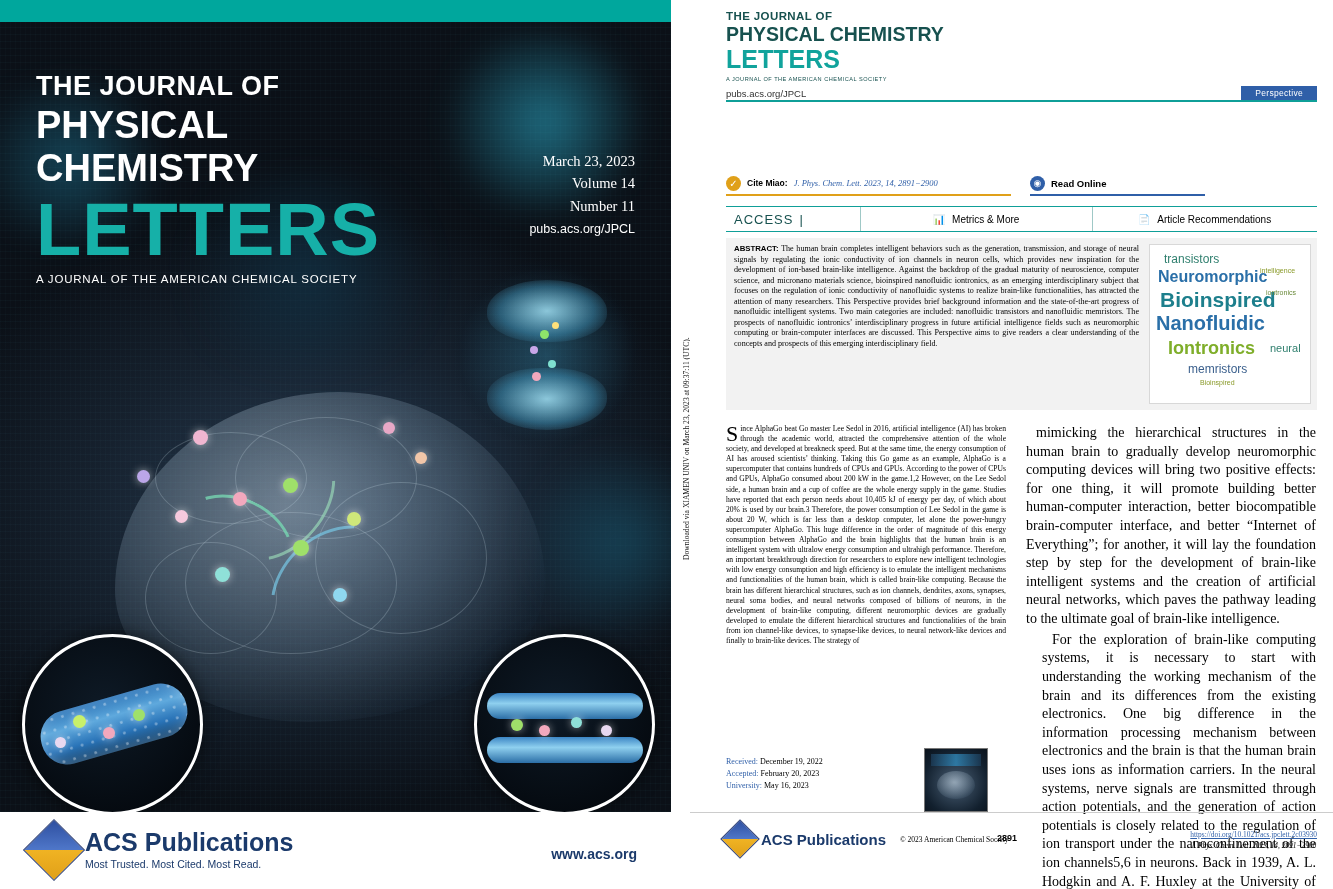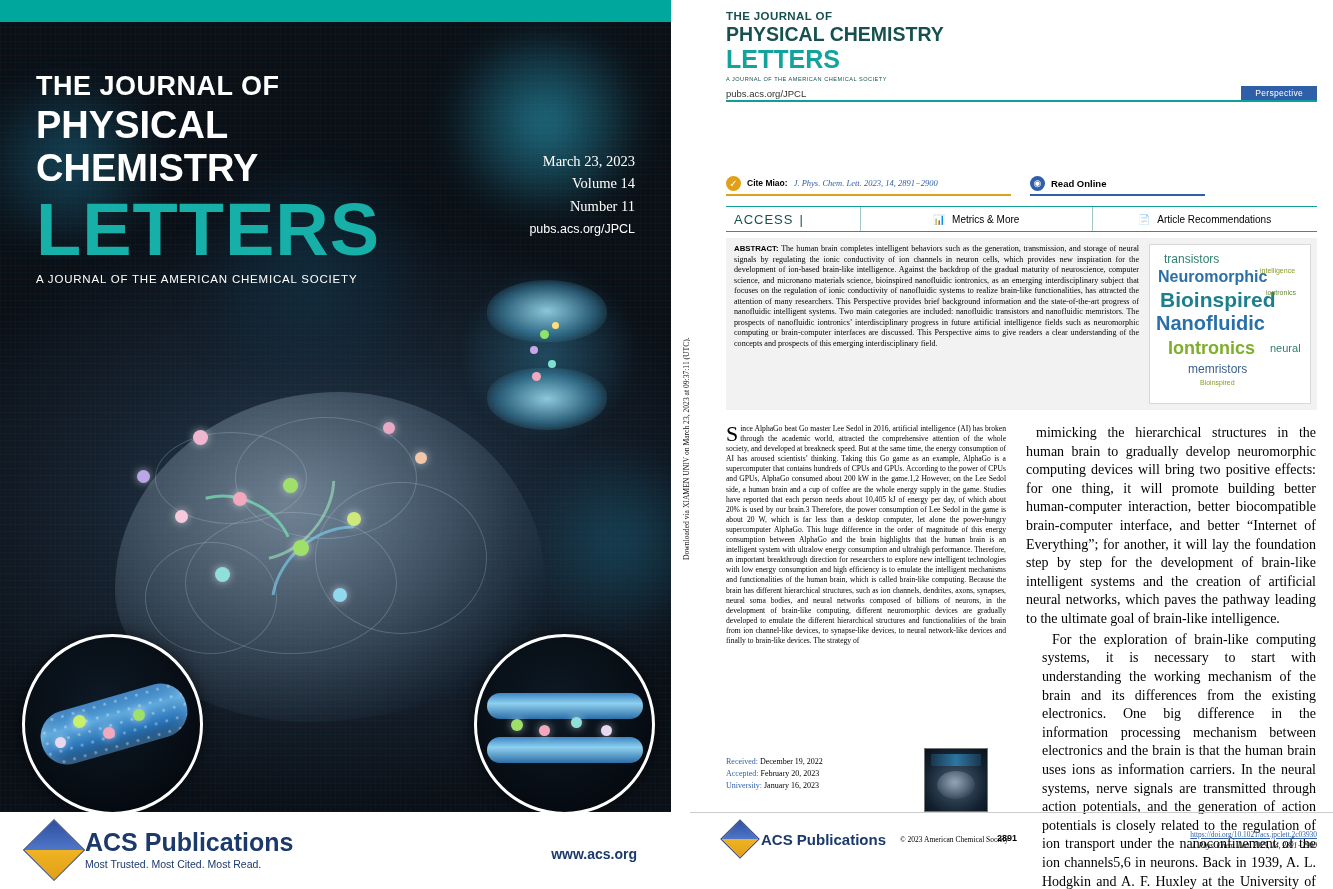--- a/index.html
+++ b/index.html
@@ -512,21 +512,21 @@
   .af-copy {
     position: absolute; left: 210px; top: 22px;
     font-family: "Liberation Serif", serif; font-size: 7.5px;
   }
   .af-page {
     position: absolute; left: 307px; top: 20px;
     font-family: "Liberation Sans", sans-serif; font-size: 9px; font-weight: bold;
   }
   .af-doi {
     position: absolute; right: 16px; top: 16px;
-    text-align: right;
+    text-align: center;
     font-family: "Liberation Serif", serif;
     font-size: 7.4px;
     line-height: 1.5;
   }
   .af-doi .link { color: #2f5fa8; text-decoration: underline; }
   .af-doi .ital { font-style: italic; }
 </style>
 </head>
 <body>
 
@@ -697,21 +697,21 @@
       <div>
         <span class="k">Received:</span>
         <span>December 19, 2022</span>
       </div>
       <div>
         <span class="k">Accepted:</span>
         <span>February 20, 2023</span>
       </div>
       <div>
         <span class="k">University:</span>
-        <span>January 16, 2023</span>
+        <span>May 16, 2023</span>
       </div>
     </div>
 
     <div class="date-thumb">
       <div class="mini-bar"></div>
       <div class="mini-brain"></div>
     </div>
 
     <div class="art-footer">
       <div class="af-acs">

